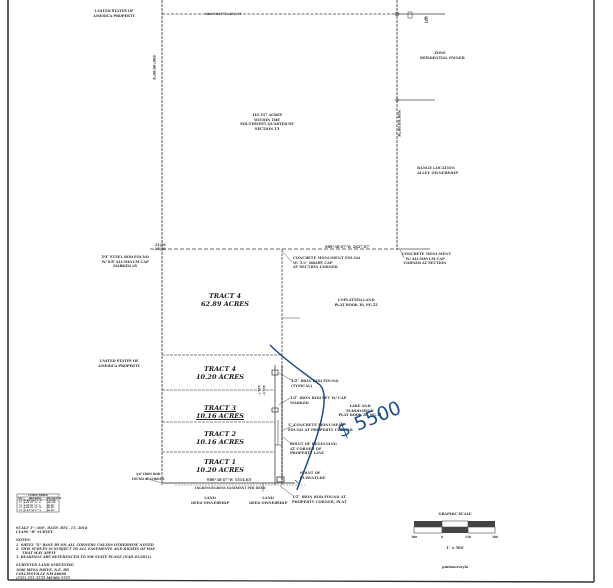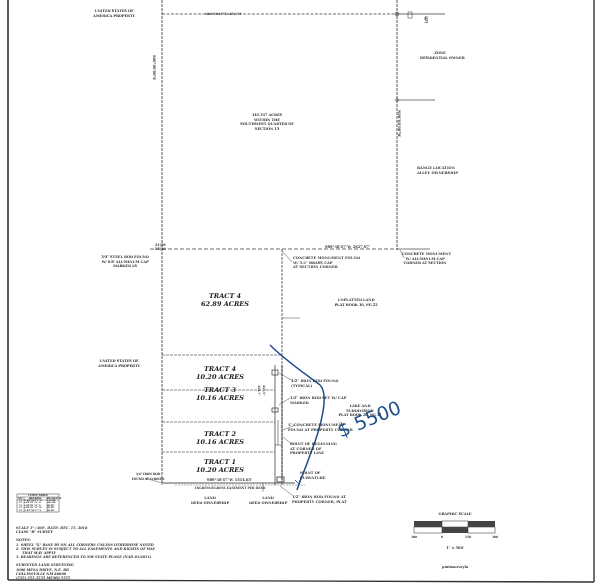--- a/index.html
+++ b/index.html
@@ -113,21 +113,21 @@
 AMERICA PROPERTY</div>
 
 <div class="abs tract" style="left:185px;top:292px;width:80px;">
   <div>TRACT 4</div>
   <div>62.89 ACRES</div>
 </div>
 <div class="abs tract" style="left:180px;top:365px;width:80px;">
   <div>TRACT 4</div>
   <div>10.20 ACRES</div>
 </div>
-<div class="abs tract" style="left:180px;top:386px;width:80px;">
+<div class="abs tract" style="left:180px;top:404px;width:80px;text-decoration:underline;">
   <div>TRACT 3</div>
   <div>10.16 ACRES</div>
 </div>
 <div class="abs tract" style="left:180px;top:430px;width:80px;">
   <div>TRACT 2</div>
   <div>10.16 ACRES</div>
 </div>
 <div class="abs tract" style="left:180px;top:458px;width:80px;">
   <div>TRACT 1</div>
   <div>10.20 ACRES</div>

